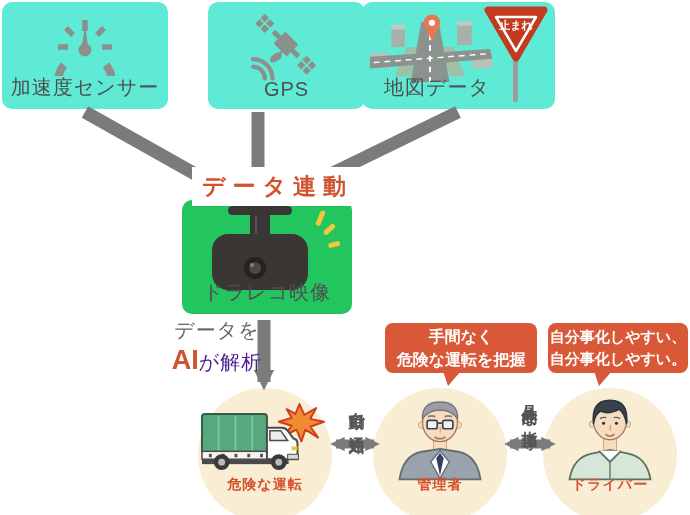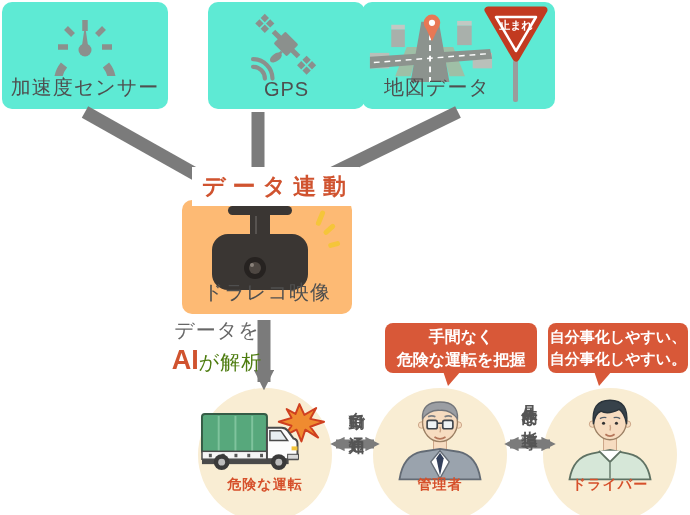--- a/index.html
+++ b/index.html
@@ -5,31 +5,31 @@
   html,body{margin:0;padding:0;background:#fff;}
   .stage{position:relative;width:690px;height:515px;background:#ffffff;overflow:hidden;
          font-family:"Liberation Sans","DejaVu Sans",sans-serif;}
   
   .src-box{position:absolute;top:2px;height:107px;background:#5eead4;border-radius:10px;}
   .box-label{position:absolute;bottom:8px;left:0;width:100%;text-align:center;
              font-size:20px;color:#4f4f4f;letter-spacing:1px;}
   .icon-abs{position:absolute;}
   
   .cam-box{position:absolute;left:182px;top:200px;width:170px;height:114px;
-           background:#fdba74;border-radius:10px;}
+           background:#22c55e;border-radius:10px;}
   
   .data-link{position:absolute;left:192px;top:151px;background:#ffffff;
              color:#d0532f;font-size:23px;font-weight:bold;letter-spacing:7px;
              padding:4px 6px 4px 10px;white-space:nowrap;margin-top:16px;}
   
   .ai-caption{position:absolute;left:156px;top:317px;width:122px;text-align:center;}
   .ai-line1{font-size:20px;color:#666666;letter-spacing:1px;}
   .ai-line2{margin-top:1px;}
   .ai-accent{font-size:27px;font-weight:800;color:#d0532f;vertical-align:baseline;}
-  .ai-rest{font-size:20px;color:#4d7c0f;letter-spacing:1px;}
+  .ai-rest{font-size:20px;color:#4c1d95;letter-spacing:1px;}
   
   .node{position:absolute;top:388px;width:134px;height:134px;border-radius:50%;background:#f9edd3;}
   .node-label{position:absolute;top:88px;left:0;width:100%;text-align:center;
               font-size:14px;font-weight:bold;color:#d6502b;letter-spacing:1px;}
   
   .v-label{position:absolute;writing-mode:vertical-rl;text-orientation:upright;
            background:#ffffff;color:#555555;font-size:16px;font-weight:600;
            letter-spacing:2px;padding:3px 2px;line-height:1.1;}
   
   .bubble{position:absolute;top:323px;height:50px;background:#d85838;border-radius:8px;

